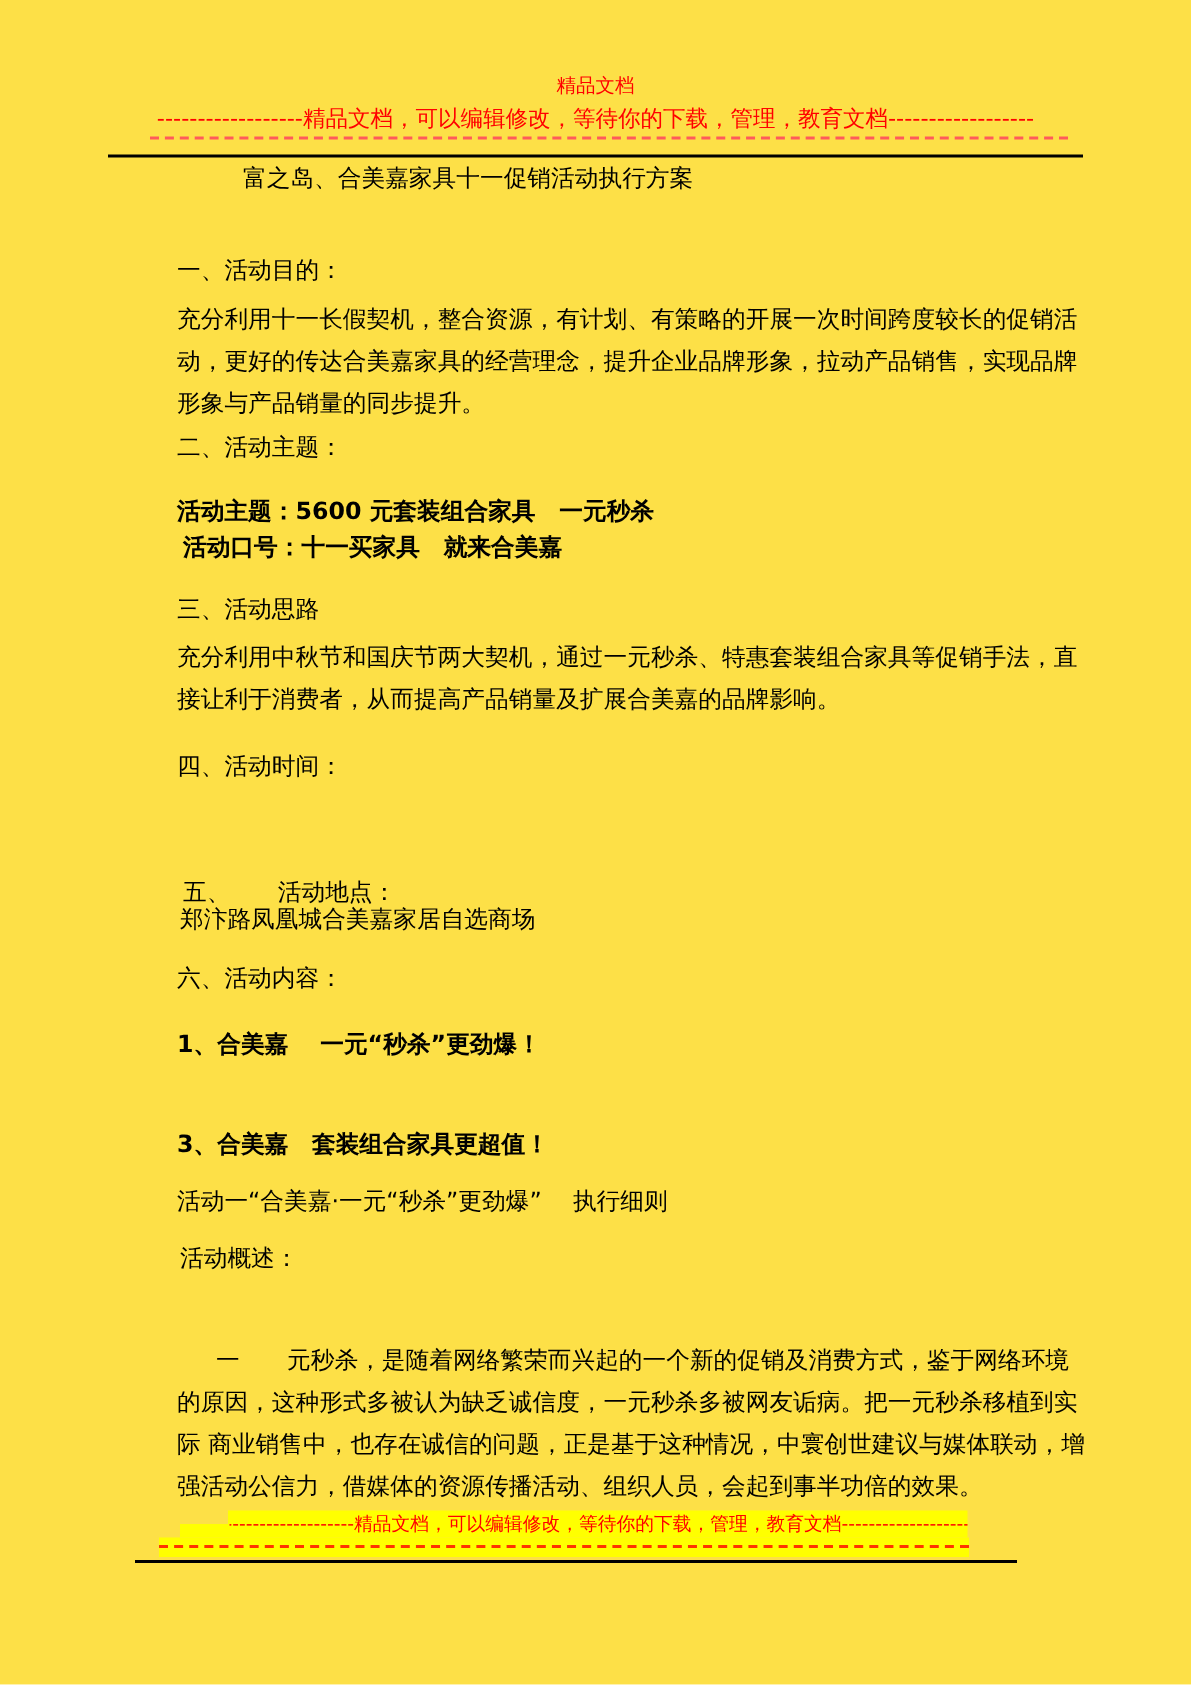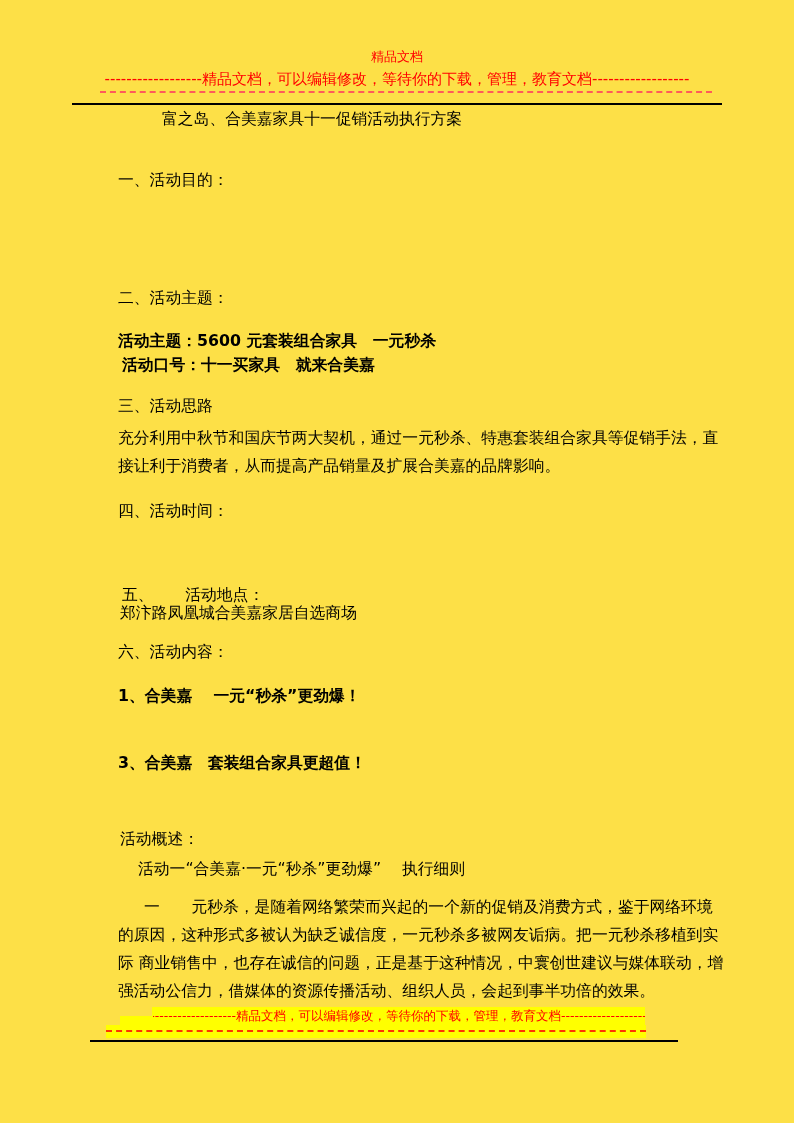--- a/index.html
+++ b/index.html
@@ -38,38 +38,39 @@
 <div class="page">
 
   <div class="abs red center hdr-title">精品文档</div>
   <div class="abs red center hdr-banner">------------------精品文档，可以编辑修改，等待你的下载，管理，教育文档------------------</div>
   <div class="abs dotted-rule" style="top:91px;left:100px;width:612px;"></div>
   <div class="abs black-rule" style="top:103px;left:72px;width:650px;"></div>
 
   <div class="abs t" style="top:108px;left:118px;margin-left:44px;">富之岛、合美嘉家具十一促销活动执行方案</div>
 
   <div class="abs t" style="top:169px;left:118px;">一、活动目的：</div>
+  <div class="abs t para" style="top:199px;left:118px;">充分利用十一长假契机，整合资源，有计划、有策略的开展一次时间跨度较长的促销活动，更好的传达合美嘉家具的经营理念，提升企业品牌形象，拉动产品销售，实现品牌形象与产品销量的同步提升。</div>
 
   <div class="abs t" style="top:287px;left:118px;">二、活动主题：</div>
   <div class="abs t bold" style="top:330px;left:118px;">活动主题：5600 元套装组合家具　一元秒杀</div>
   <div class="abs t bold" style="top:354px;left:122px;">活动口号：十一买家具　就来合美嘉</div>
 
   <div class="abs t" style="top:395px;left:118px;">三、活动思路</div>
   <div class="abs t para" style="top:424px;left:118px;">充分利用中秋节和国庆节两大契机，通过一元秒杀、特惠套装组合家具等促销手法，直接让利于消费者，从而提高产品销量及扩展合美嘉的品牌影响。</div>
 
   <div class="abs t" style="top:500px;left:118px;">四、活动时间：</div>
 
   <div class="abs t" style="top:585px;left:122px;line-height:20px;">五、　　活动地点：</div>
   <div class="abs t" style="top:603px;left:120px;line-height:20px;">郑汴路凤凰城合美嘉家居自选商场</div>
 
   <div class="abs t" style="top:641px;left:118px;">六、活动内容：</div>
   <div class="abs t bold" style="top:685px;left:118px;">1、合美嘉　 一元“秒杀”更劲爆！</div>
   <div class="abs t bold" style="top:752px;left:118px;">3、合美嘉　套装组合家具更超值！</div>
 
-  <div class="abs t" style="top:858px;left:118px;margin-left:20px;">活动一“合美嘉·一元“秒杀”更劲爆”　 执行细则</div>
+  <div class="abs t" style="top:790px;left:118px;">活动一“合美嘉·一元“秒杀”更劲爆”　 执行细则</div>
   <div class="abs t" style="top:828px;left:120px;">活动概述：</div>
   <div class="abs t para" style="top:893px;left:118px;text-indent:26px;">一　　元秒杀，是随着网络繁荣而兴起的一个新的促销及消费方式，鉴于网络环境的原因，这种形式多被认为缺乏诚信度，一元秒杀多被网友诟病。把一元秒杀移植到实际 商业销售中，也存在诚信的问题，正是基于这种情况，中寰创世建议与媒体联动，增强活动公信力，借媒体的资源传播活动、组织人员，会起到事半功倍的效果。</div>
 
   <div class="abs ftr-row1">
     <span>--------------------精品文档，可以编辑修改，等待你的下载，管理，教育文档--------------------</span>
   </div>
   <div class="abs ftr-notch"></div>
   <div class="abs ftr-row2">
     <div class="dash"></div>
   </div>

